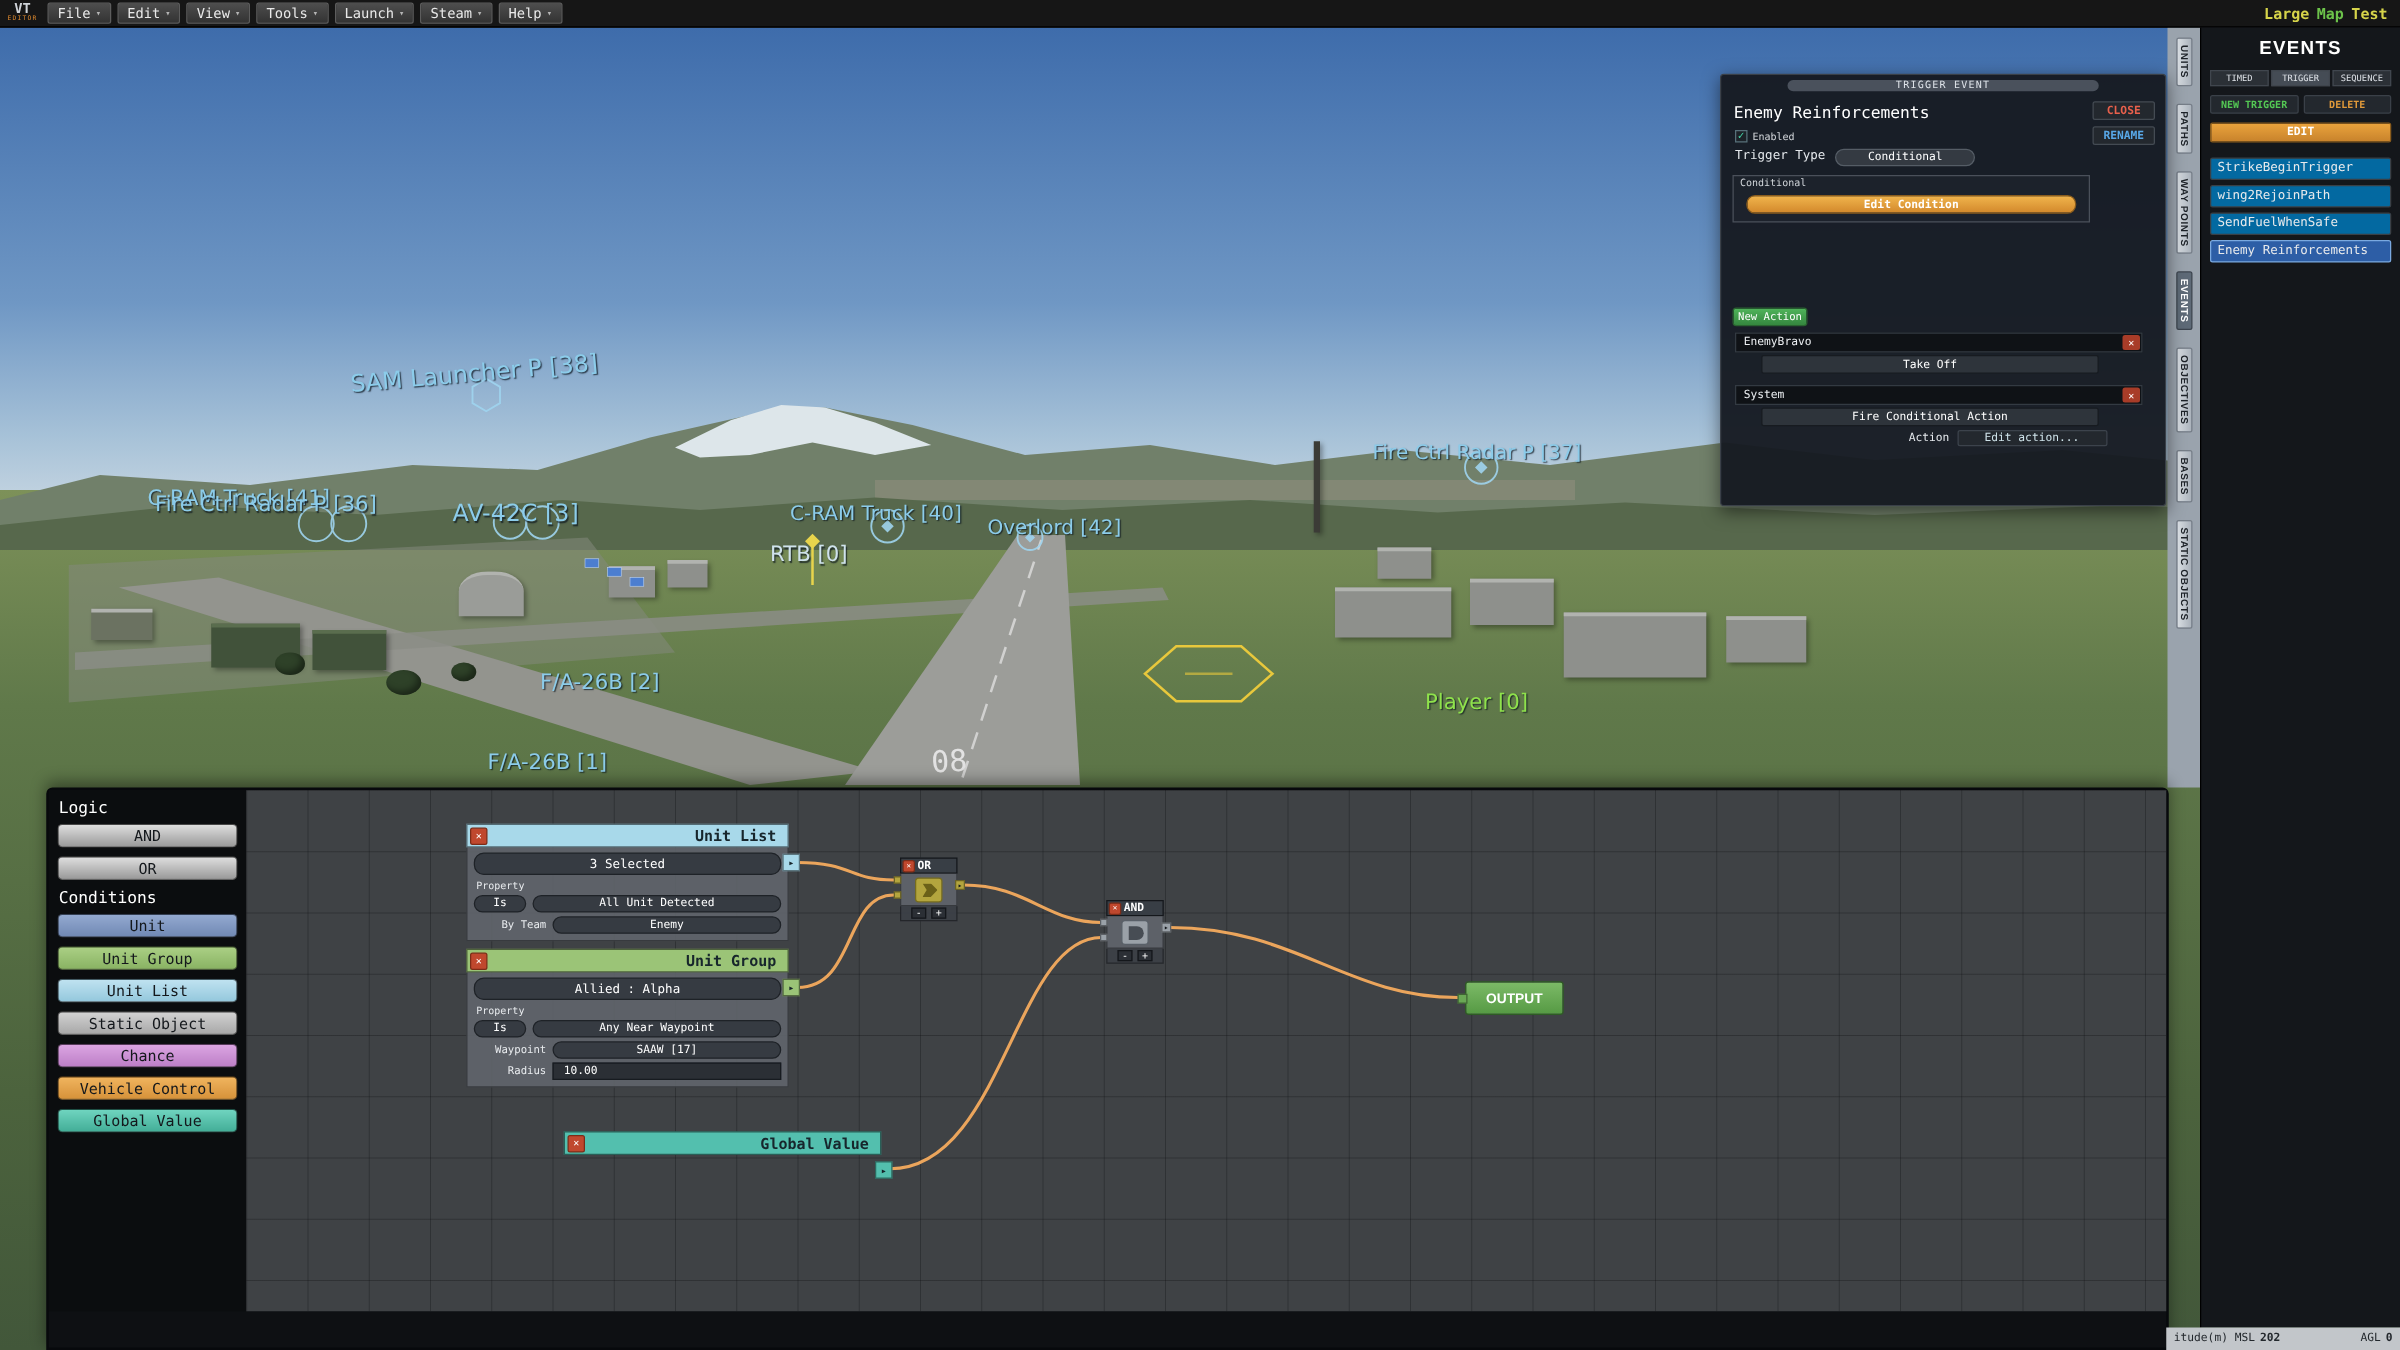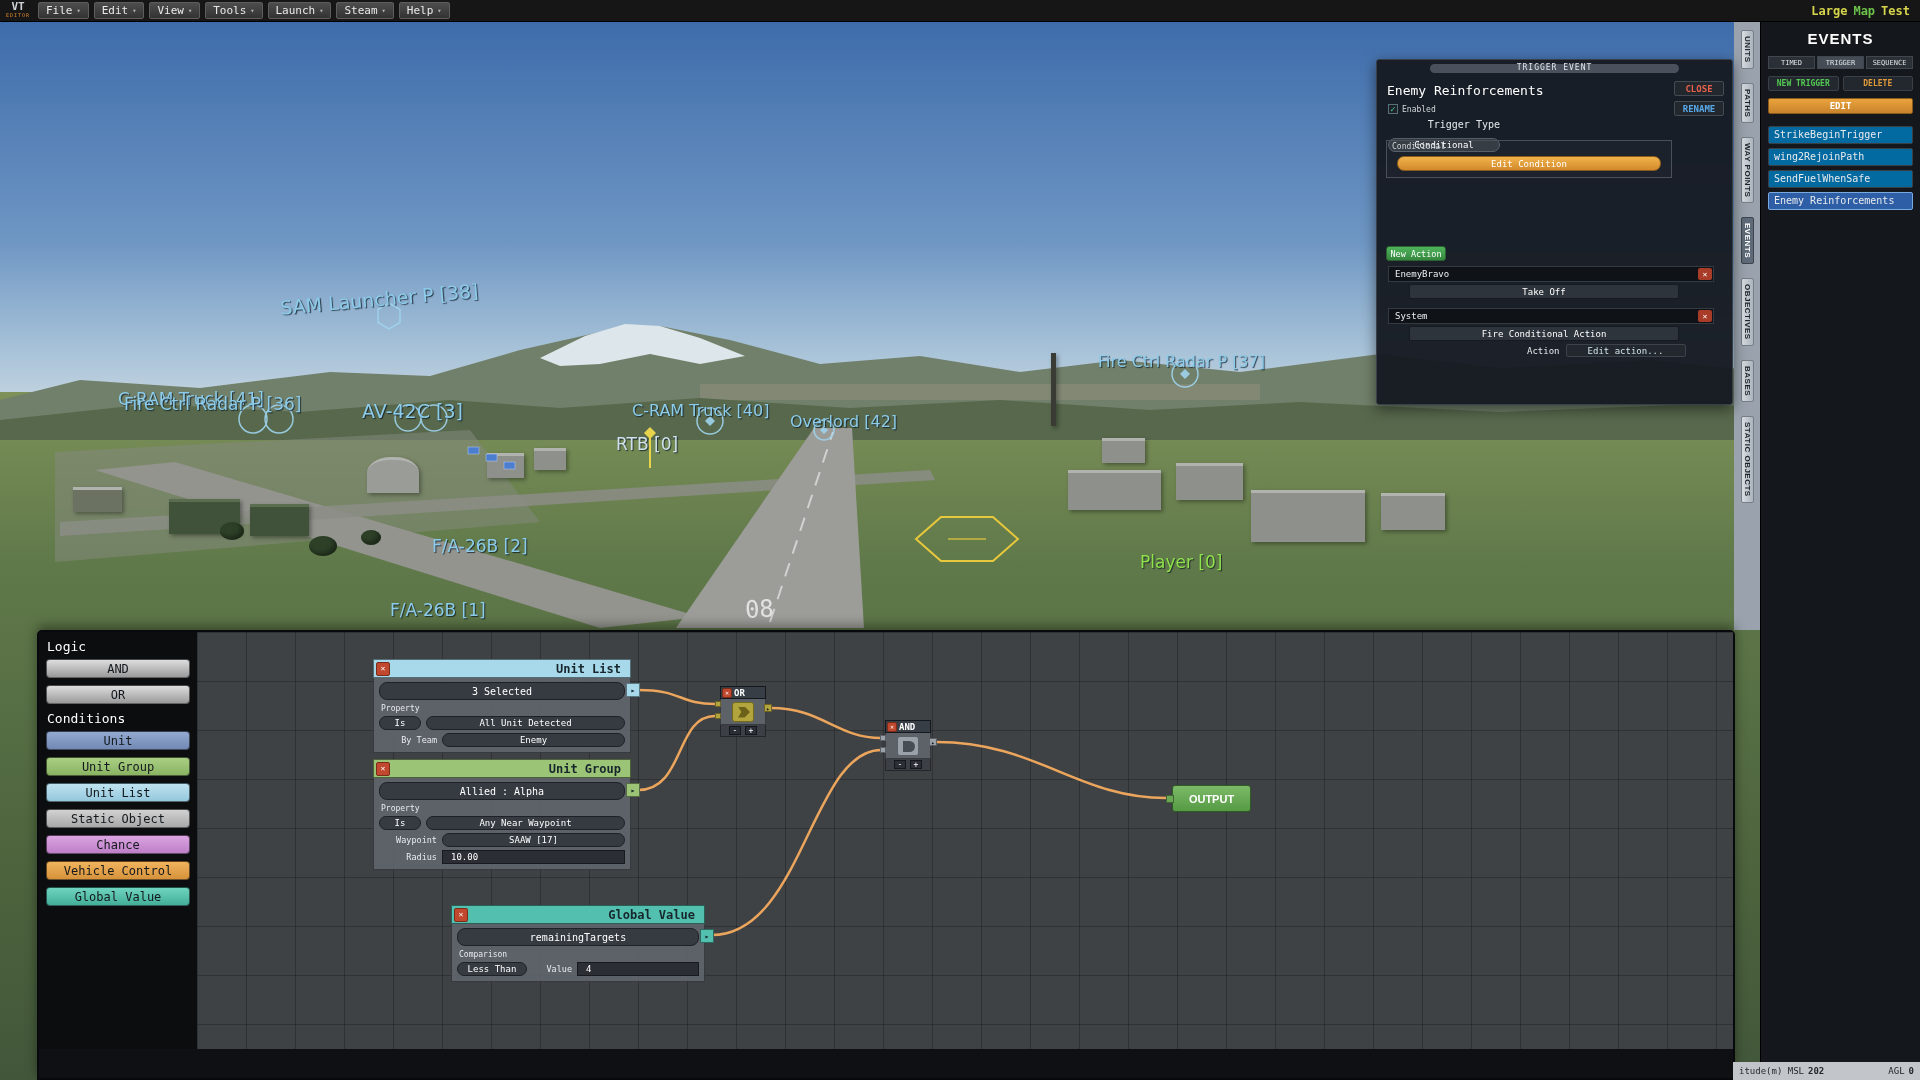--- a/index.html
+++ b/index.html
@@ -43,29 +43,29 @@
   .tp-title{position:absolute;left:0;right:0;top:3px;text-align:center;font-size:8px;color:#dfe4ea;letter-spacing:1px;}
   .tp-name{position:absolute;left:10px;top:23px;font-size:13px;color:#fff;}
   .tp-btn{position:absolute;height:15px;background:#23282e;border:1px solid #444b53;border-radius:2px;
     font-size:9px;font-weight:bold;display:flex;align-items:center;justify-content:center;}
   .tp-close{right:8px;top:21px;width:50px;color:#e8604c;}
   .tp-rename{right:8px;top:41px;width:50px;color:#58a8e8;}
   .tp-enabled{position:absolute;left:11px;top:44px;display:flex;align-items:center;gap:4px;}
   .tp-check{width:10px;height:10px;border:1px solid #57707a;background:#1c2228;color:#43d0a4;font-size:9px;
     line-height:9px;text-align:center;}
   .tp-enabled span.lbl{font-size:8px;color:#d4d8dc;}
-  .tp-trigtype{position:absolute;left:11px;top:59px;display:flex;align-items:flex-end;gap:8px;flex-direction:column;}
+  .tp-trigtype{position:absolute;left:11px;top:59px;display:flex;align-items:flex-start;gap:8px;}
   .tp-trigtype .lbl{font-size:10px;color:#e4e8ec;}
   .tp-pill{width:112px;height:14px;background:#343a42;border:1px solid #555d66;border-radius:7px;color:#fff;
     font-size:9px;display:flex;align-items:center;justify-content:center;}
   .tp-groupbox{position:absolute;left:9px;top:80px;width:286px;height:38px;border:1px solid #4a505a;
     background:rgba(255,255,255,.02);}
   .tp-groupbox .lbl{position:absolute;left:5px;top:1px;font-size:8px;color:#cfd4d8;}
   .tp-editcond{position:absolute;left:10px;right:10px;top:15px;height:15px;border-radius:7px;
-    background:linear-gradient(#f0b44c,#d3892c);border:1px solid #8a5c1c;color:#fff;font-size:9px;font-weight:normal;
+    background:linear-gradient(#f0b44c,#d3892c);border:1px solid #8a5c1c;color:#fff;font-size:9px;font-weight:bold;
     display:flex;align-items:center;justify-content:center;}
   .tp-newaction{position:absolute;left:9px;top:186px;width:60px;height:15px;background:linear-gradient(#4fb35a,#35873f);
     border:1px solid #2a6330;border-radius:3px;color:#fff;font-size:8.5px;display:flex;align-items:center;justify-content:center;}
   .tp-acthead{position:absolute;left:11px;width:326px;height:16px;background:#0f1216;border:1px solid #333a42;
     display:flex;align-items:center;}
   .tp-acthead .t{flex:1;font-size:9px;color:#eceff2;padding-left:6px;}
   .tp-x{width:14px;height:12px;margin-right:1px;background:#a83c28;border-radius:2px;color:#fff;font-size:8px;
     display:flex;align-items:center;justify-content:center;}
   .tp-actbtn{position:absolute;left:32px;width:270px;height:15px;background:#2e343b;border:1px solid #171b20;
     border-radius:2px;color:#fff;font-size:9px;display:flex;align-items:center;justify-content:center;}
@@ -500,29 +500,20 @@
           <div class="in-tab and-col" style="top:15px;"></div>
           <div class="in-tab and-col" style="top:27px;"></div>
           <div class="ot-tab and-col" style="top:18px;">▸</div>
         </div>
 
         <div class="node" style="left:254px;top:273px;width:254px;">
           <div class="node-header nh-global">
             <span class="node-x">✕</span>
             <span class="node-title">Global Value</span>
           </div>
-          <div class="node-body">
-            <div class="dropdown">remainingTargets</div>
-            <div class="prop-label">Comparison</div>
-            <div class="nrow">
-              <div class="pill" style="width:70px;">Less Than</div>
-              <div class="row-label" style="width:40px;">Value</div>
-              <div class="num-input">4</div>
-            </div>
-          </div>
           <div class="out-conn oc-global">▸</div>
         </div>
 
         <div class="output-node" style="left:975px;top:153px;">
           <div class="in-tab"></div>
           <span>OUTPUT</span>
         </div>
       </div>
     </div>
   </div>

